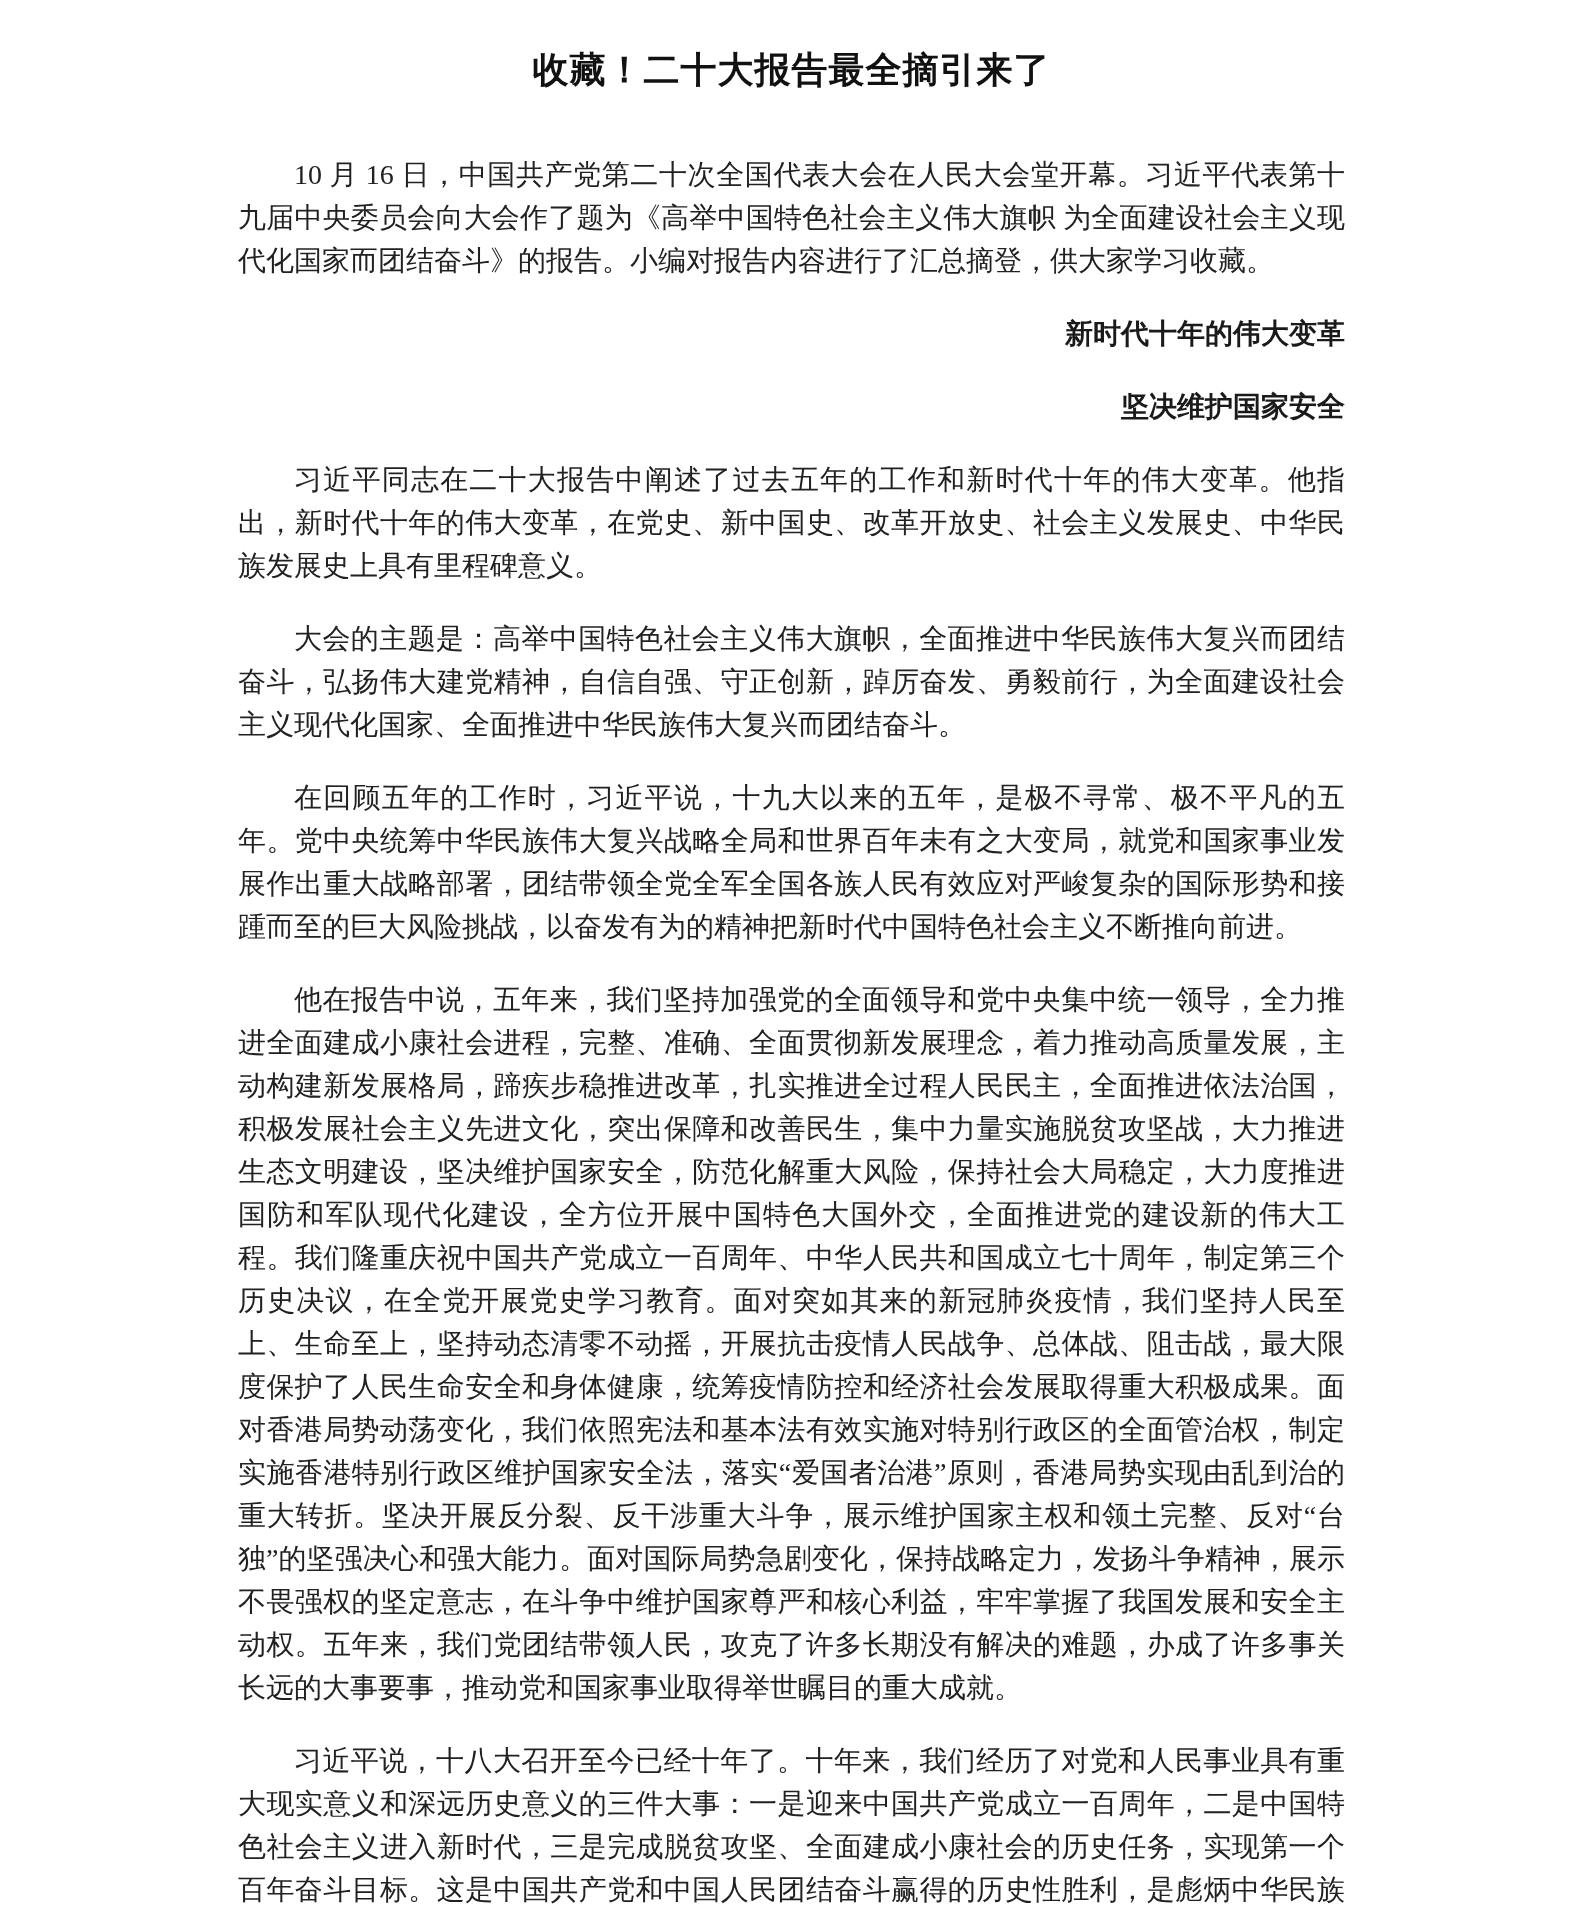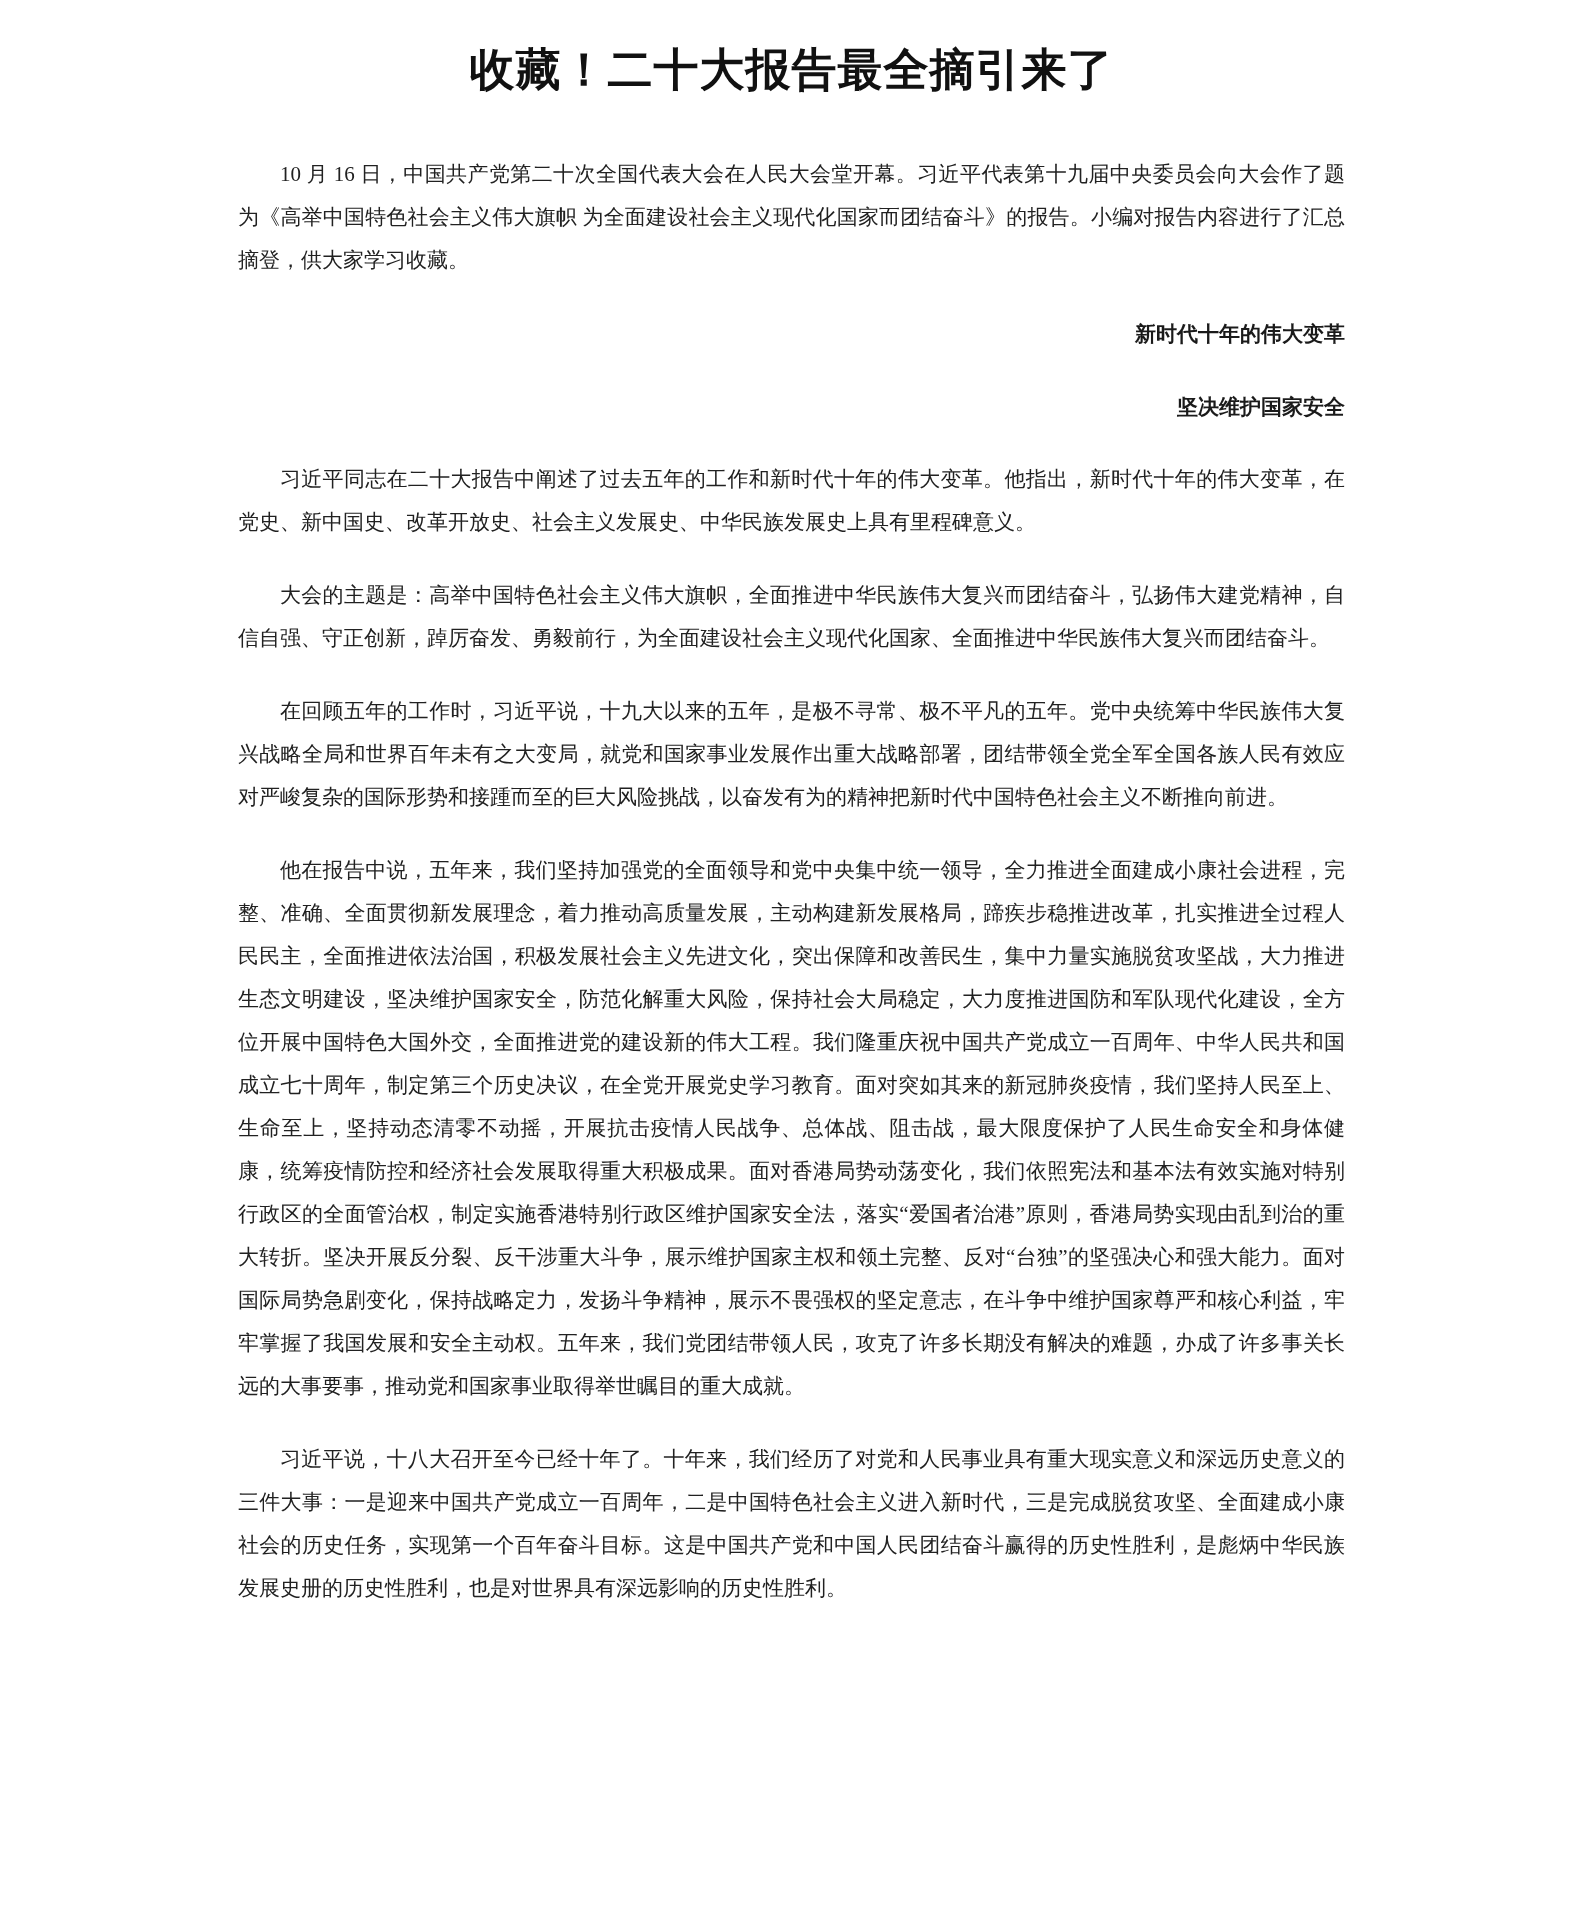--- a/index.html
+++ b/index.html
@@ -15,29 +15,29 @@
   }
   .page {
     width: 1107px;
     margin-left: 238px;
     background: #ffffff;
   }
   .doc-title {
     margin: 43px 0 56px 0;
     font-family: "Liberation Sans", "DejaVu Sans", sans-serif;
     font-weight: 900;
-    font-size: 45px;
+    font-size: 36px;
     line-height: 54px;
     color: #111111;
     text-align: center;
     letter-spacing: 1px;
   }
   .para {
     margin: 0 0 30px 0;
-    font-size: 21px;
+    font-size: 28px;
     line-height: 43px;
     color: #212121;
     text-align: justify;
     text-indent: 2em;
     word-break: break-all;
   }
   .para.heading {
     font-family: "Liberation Sans", "DejaVu Sans", sans-serif;
     font-weight: 700;
     color: #1a1a1a;

